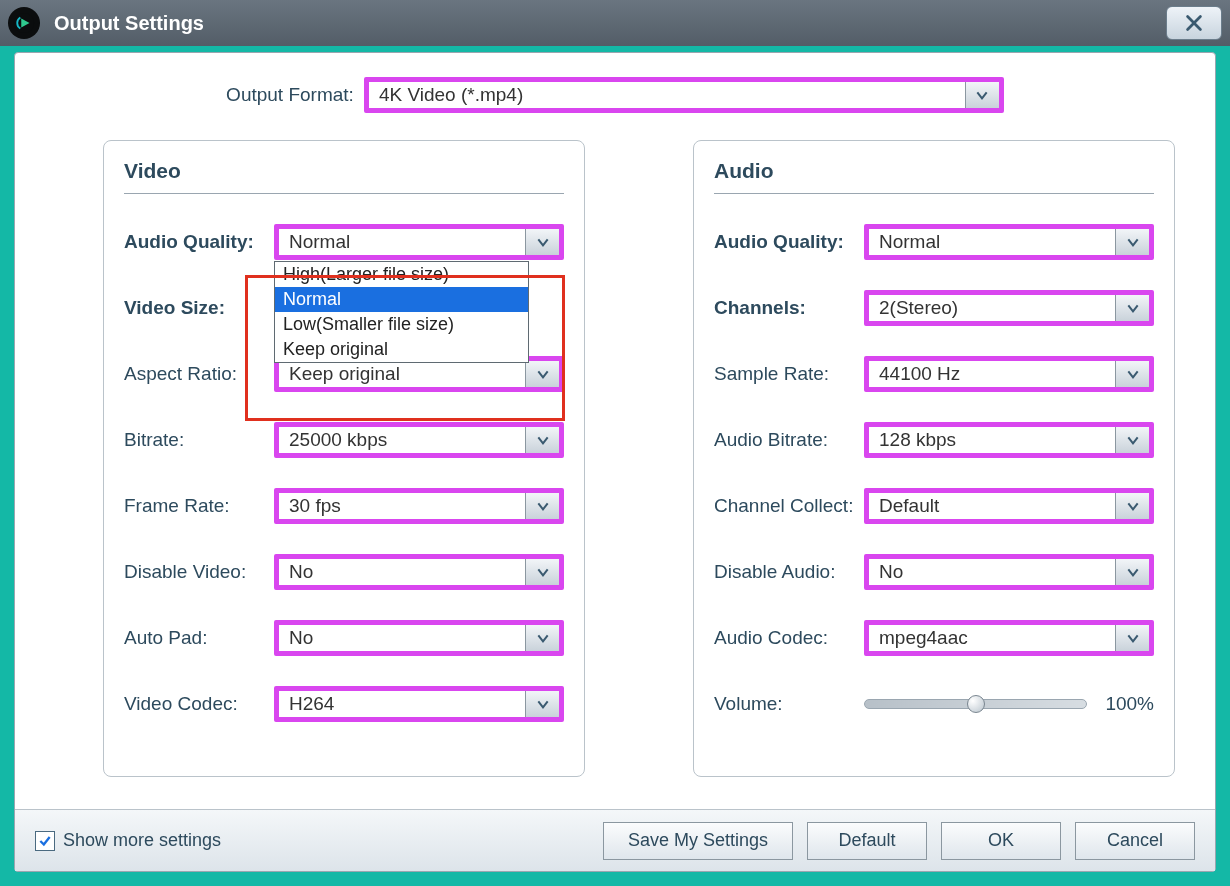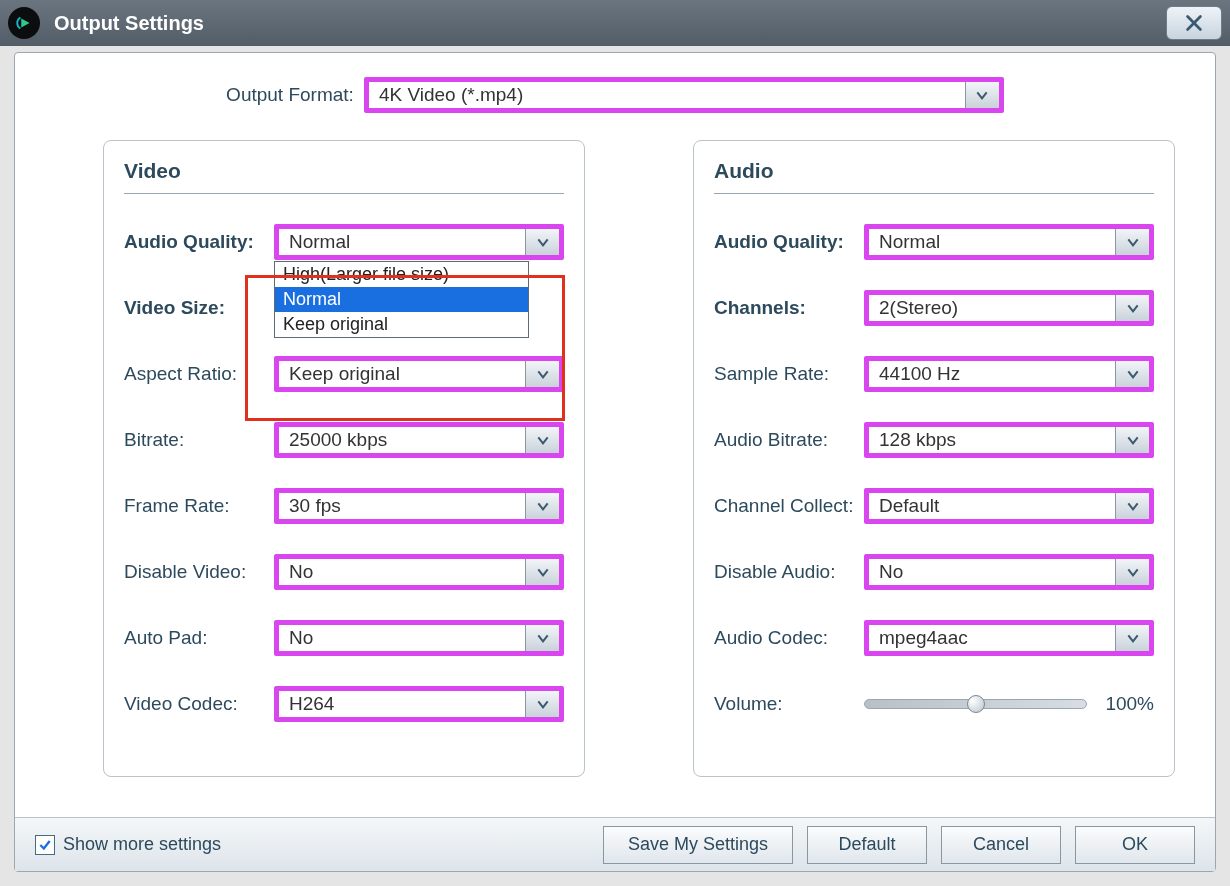--- a/index.html
+++ b/index.html
@@ -8,21 +8,21 @@
     background: #737b84;
     width: 1230px;
     height: 886px;
     overflow: hidden;
     font-size: 18px;
     color: #2d4a5d;
   }
   .window {
     width: 1230px;
     height: 886px;
-    background: #e5e5e5;
+    background: #14b8a6;
     position: relative;
   }
   .titlebar {
     height: 46px;
     background: linear-gradient(to bottom, #6a7580, #535d67);
     display: flex;
     align-items: center;
     padding: 0 8px;
     color: #fff;
     font-weight: bold;
@@ -176,21 +176,21 @@
     border-radius:50%;
     background: radial-gradient(circle at 30% 30%, #fff, #b9c4cd);
     border:1px solid #7a8690;
     left: calc(50% - 9px);
   }
   .slider-val { font-size:19px; color:#2d4a5d; }
   
   .footer {
     position:absolute;
     left:0; right:0; bottom:0;
-    height:54px;
+    height:62px;
     background: linear-gradient(to bottom,#f4f7f9,#dde4ea);
     border-top:1px solid #bac3ca;
     display:flex;
     align-items:center;
     padding: 0 20px;
     gap:14px;
   }
   .check {
     display:flex;
     align-items:center;
@@ -266,20 +266,21 @@
               <span class="txt">Normal</span>
               <span class="arrow">
                   <svg width="16" height="16" viewBox="0 0 24 24">
                     <path d="M5 8 L12 17 L19 8" fill="none" stroke="#3a5a70" stroke-width="3"></path>
                   </svg>
                 </span>
             </div>
             <div class="dropdown">
               <div class="opt">High(Larger file size)</div>
               <div class="opt sel">Normal</div>
+              <div class="opt">Low(Smaller file size)</div>
               <div class="opt">Keep original</div>
             </div>
           </div>
 
           <div class="row">
             <span class="lbl bold">Video Size:</span>
           </div>
 
           <div class="row">
             <span class="lbl">Aspect Ratio:</span>
@@ -460,18 +461,18 @@
         <span class="box">
           <svg width="14" height="14" viewBox="0 0 24 24">
               <path d="M4 12 L10 18 L20 5" fill="none" stroke="#1a6fe0" stroke-width="4"></path>
             </svg>
         </span>
         <span class="clabel">Show more settings</span>
       </div>
       <div class="spacer"></div>
       <div class="btn" style="min-width:190px">Save My Settings</div>
       <div class="btn">Default</div>
+      <div class="btn">OK</div>
       <div class="btn">Cancel</div>
-      <div class="btn">OK</div>
     </div>
 
   </div>
 </div>
 
 </body></html>

